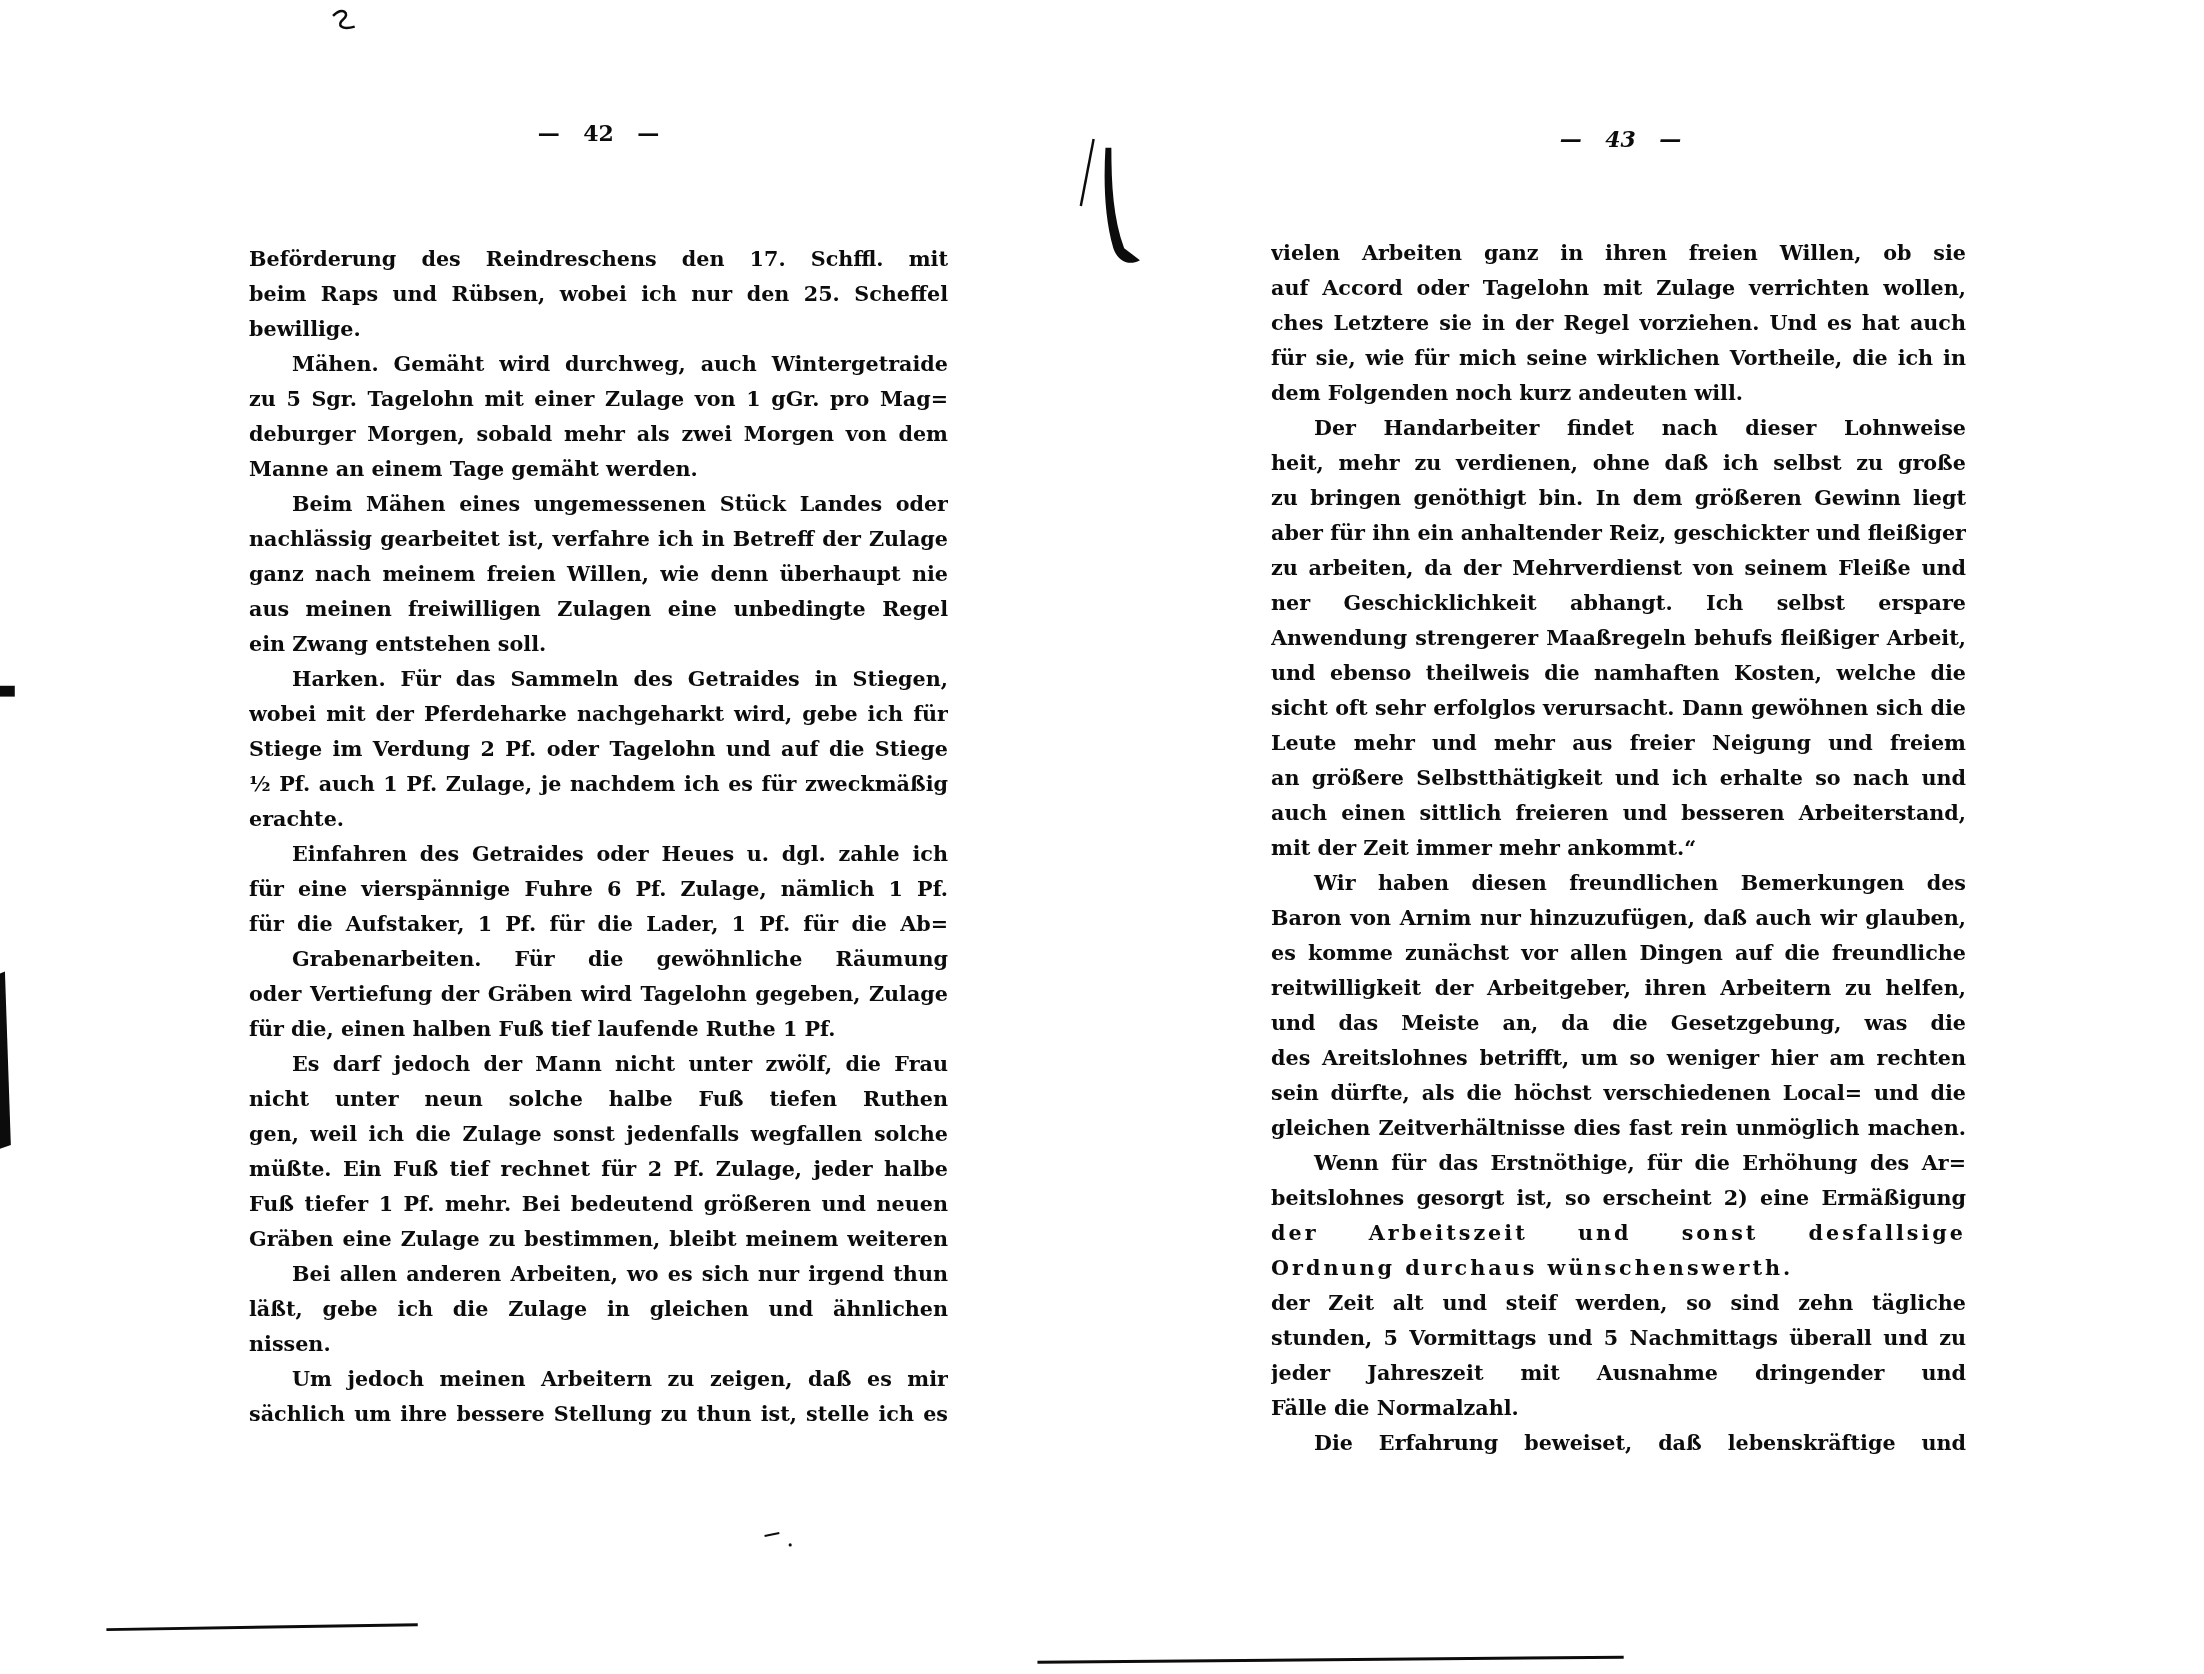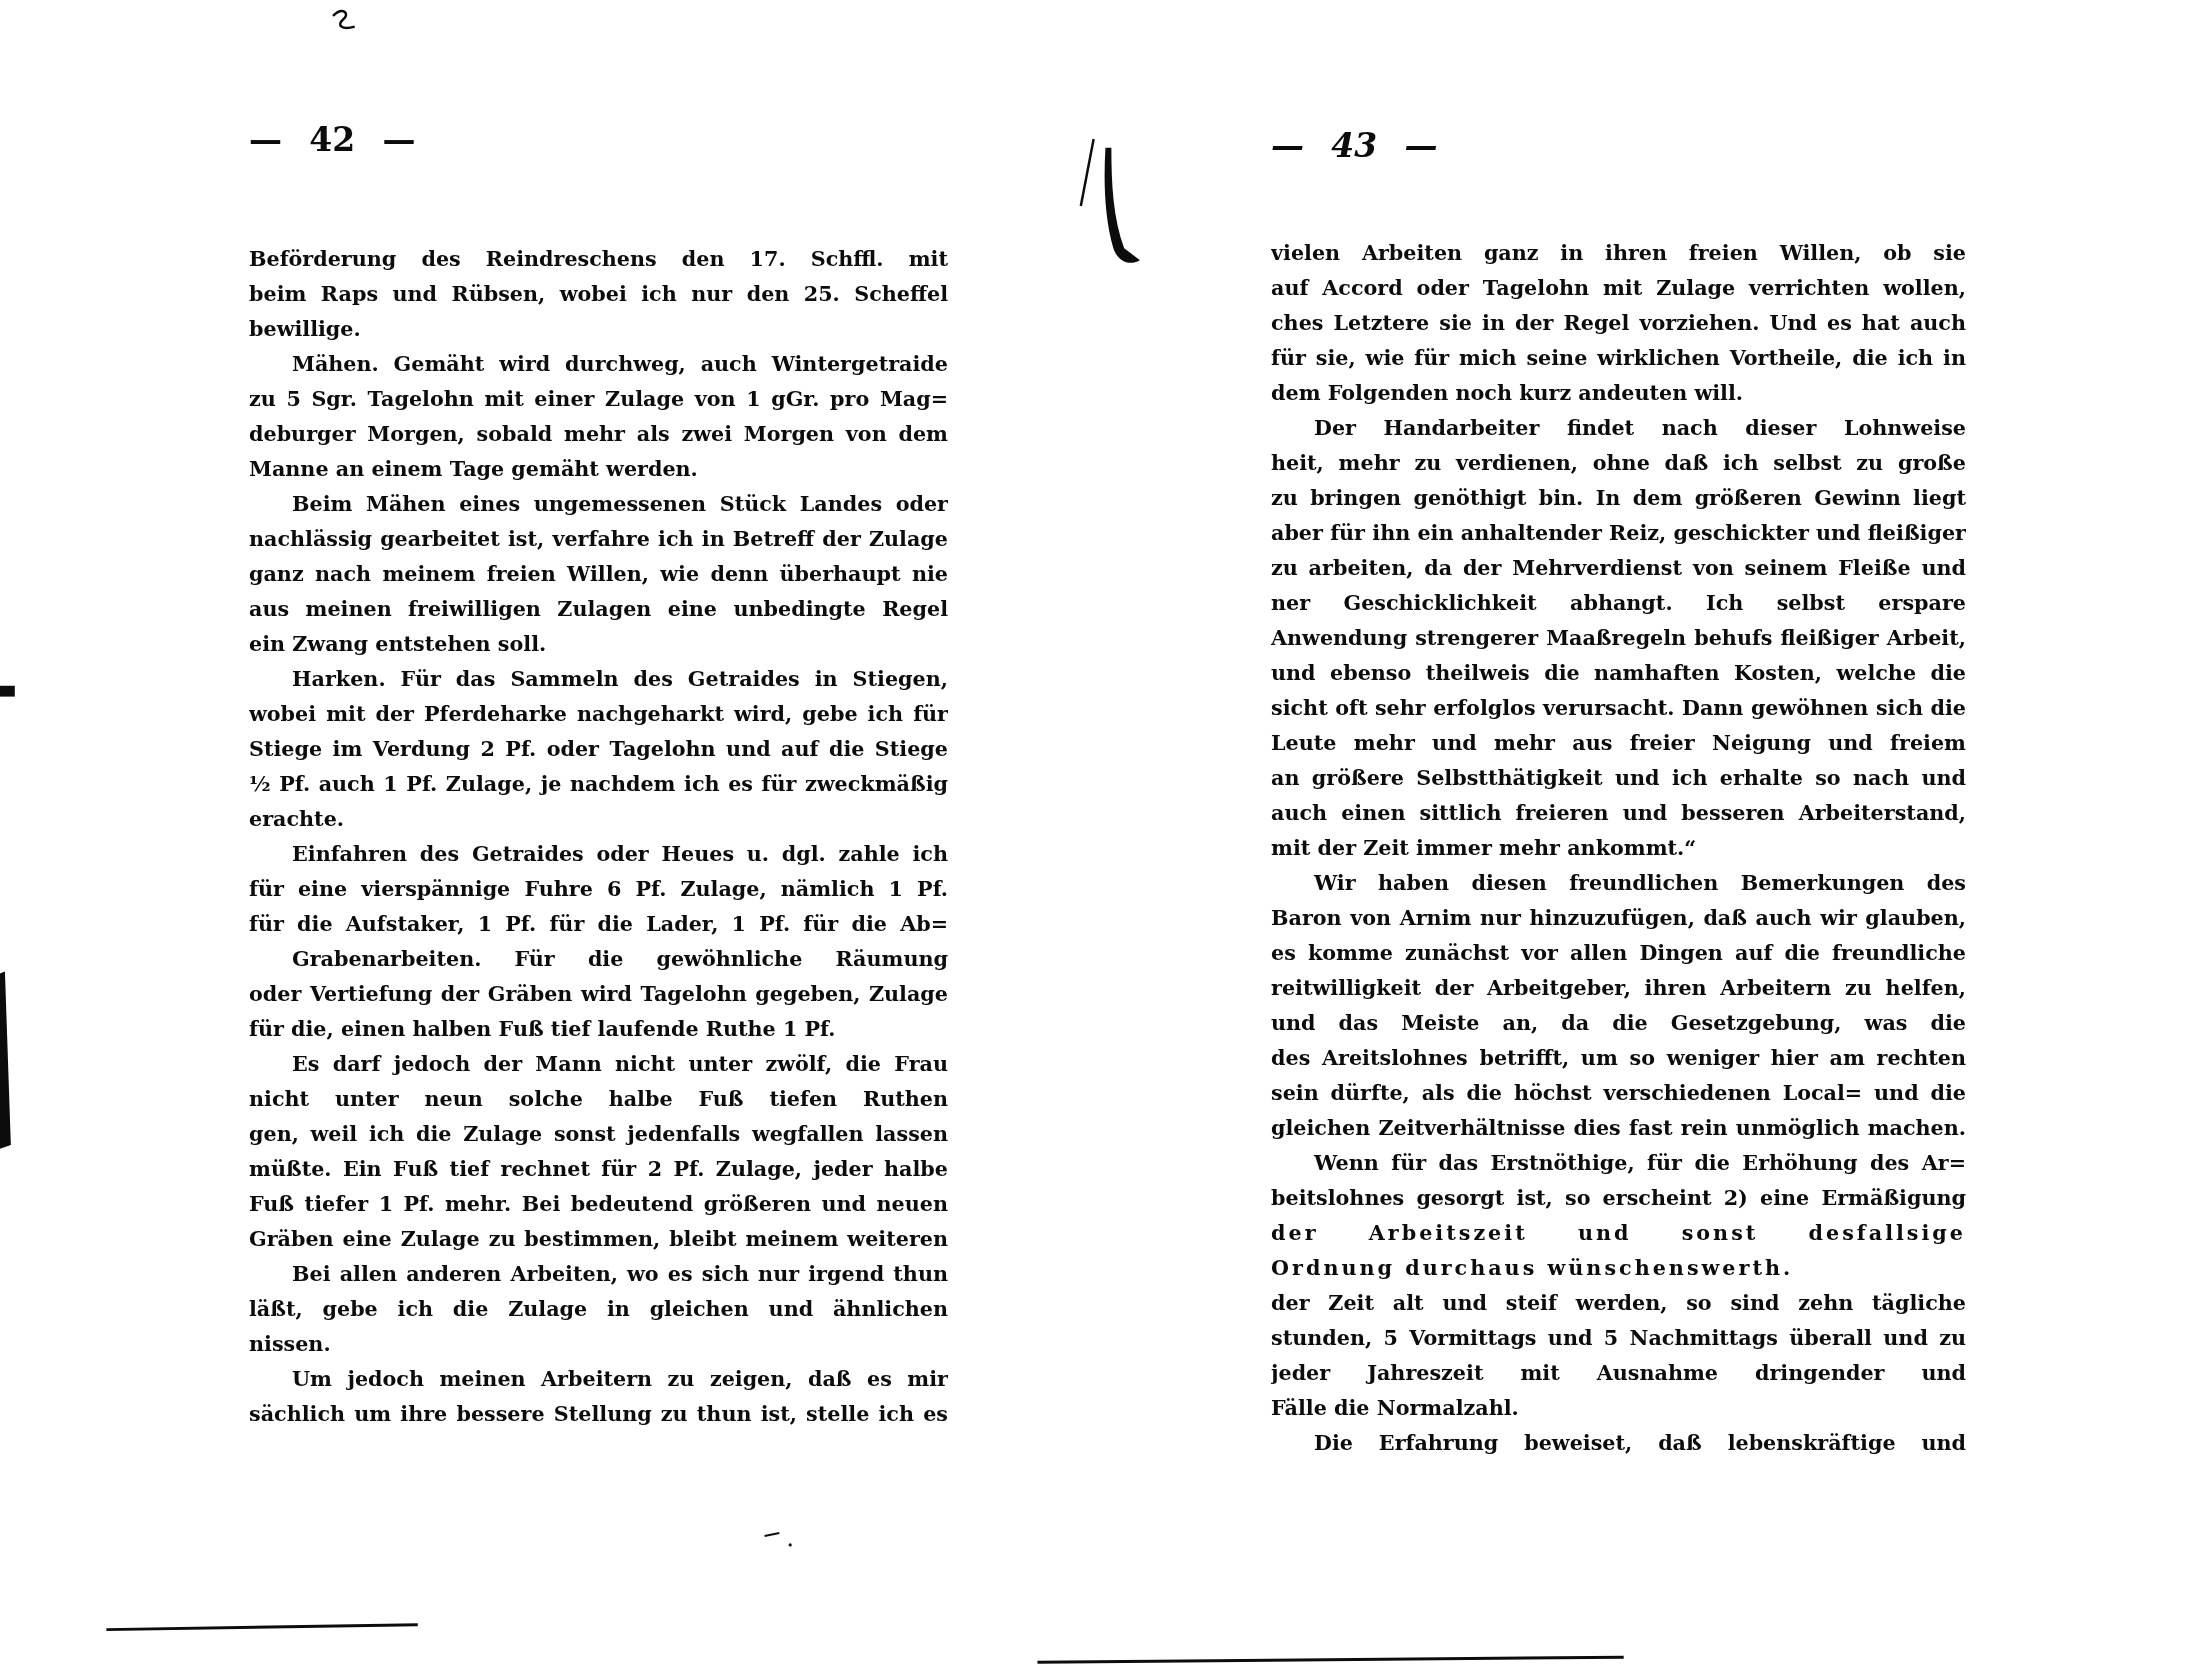--- a/index.html
+++ b/index.html
@@ -24,22 +24,22 @@
     text-align-last:justify;
     overflow:hidden;
     white-space:normal;
   }
   .ln.last{text-align-last:left;}
   .ln.ind{text-indent:43px;}
   .ln.sp{letter-spacing:3px;}
   .pghead{
     position:absolute;
     font-weight:bold;
-    font-size:33px;
-    text-align:left;
+    font-size:22px;
+    text-align:center;
     word-spacing:15.8px;
   }
   #artifacts{
     position:absolute;left:0;top:0;
     pointer-events:none;
   }
 </style>
 </head>
 <body>
 
@@ -79,21 +79,21 @@
       <div class="ln">für die Aufstaker, 1 Pf. für die Lader, 1 Pf. für die Ab=</div>
     </div>
     <div class="para">
       <div class="ln ind">Grabenarbeiten.  Für die gewöhnliche Räumung</div>
       <div class="ln">oder Vertiefung der Gräben wird Tagelohn gegeben, Zulage</div>
       <div class="ln last">für die, einen halben Fuß tief laufende Ruthe 1 Pf.</div>
     </div>
     <div class="para">
       <div class="ln ind">Es darf jedoch der Mann nicht unter zwölf, die Frau</div>
       <div class="ln">nicht unter neun solche halbe Fuß tiefen Ruthen herausbrin=</div>
-      <div class="ln">gen, weil ich die Zulage sonst jedenfalls wegfallen lassen</div>
+      <div class="ln">gen, weil ich die Zulage sonst jedenfalls wegfallen solche</div>
       <div class="ln">müßte.  Ein Fuß tief rechnet für 2 Pf. Zulage, jeder halbe</div>
       <div class="ln">Fuß tiefer 1 Pf. mehr.  Bei bedeutend größeren und neuen</div>
       <div class="ln">Gräben eine Zulage zu bestimmen, bleibt meinem weiteren</div>
     </div>
     <div class="para">
       <div class="ln ind">Bei allen anderen Arbeiten, wo es sich nur irgend thun</div>
       <div class="ln">läßt, gebe ich die Zulage in gleichen und ähnlichen Verhält=</div>
       <div class="ln last">nissen.</div>
     </div>
     <div class="para">

